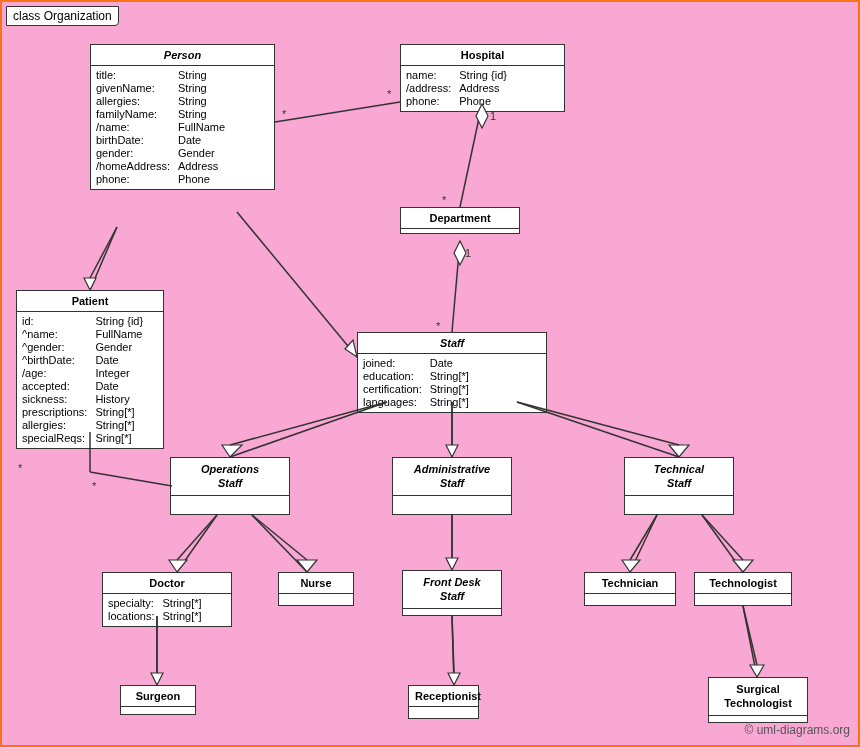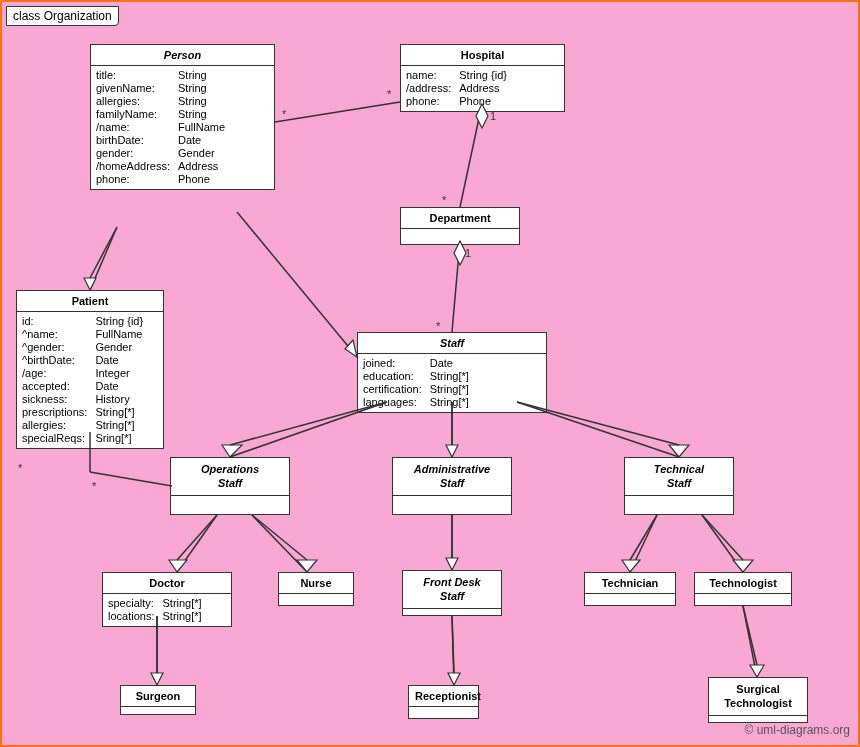--- a/index.html
+++ b/index.html
@@ -193,21 +193,21 @@
             </tr>
         <tr>
               <td>specialReqs:</td>
               <td>Sring[*]</td>
             </tr>
       </tbody>
         </table>
     </div>
   </div>
 
-  <div class="uml-class" style="left:398px; top:205px; width:120px; height:38px;">
+  <div class="uml-class" style="left:398px; top:205px; width:120px; height:27px;">
     <div class="uml-class-header">Department</div>
   </div>
 
   <div class="uml-class" style="left:355px; top:330px; width:190px;">
     <div class="uml-class-header italic">Staff</div>
     <div class="uml-class-body">
       <table>
         <tbody>
             <tr>
               <td>joined:</td>

